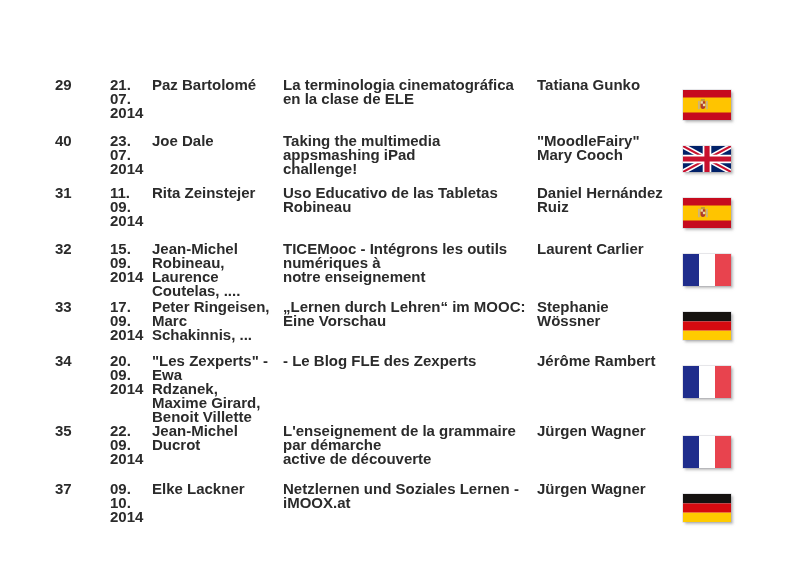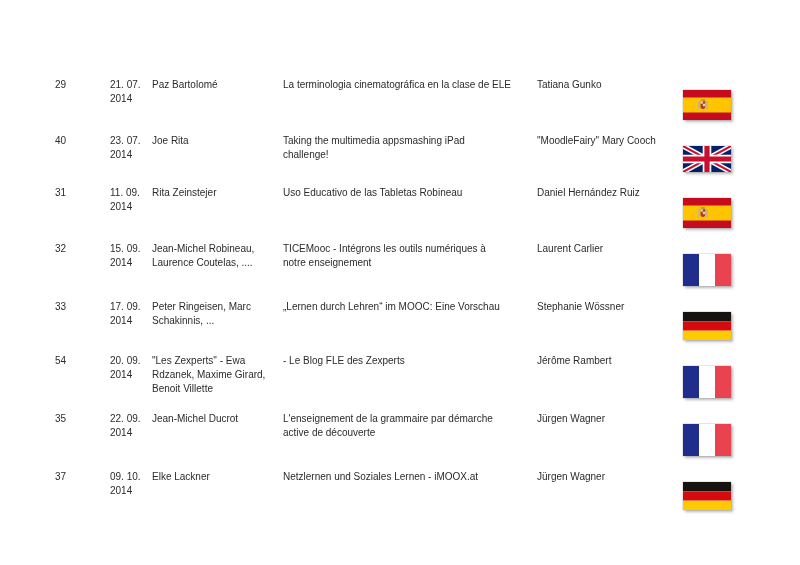--- a/index.html
+++ b/index.html
@@ -17,23 +17,23 @@
   }
   table.webinar-table {
     position:absolute;
     left:55px; top:78px;
     width:690px;
     border-collapse:collapse;
     table-layout:fixed;
   }
   td {
     vertical-align:top;
-    font-size:10px;
+    font-size:15px;
     line-height:14px;
-    font-weight:400;
+    font-weight:700;
     white-space:pre-line;
     padding:0;
   }
   
   tbody tr:nth-child(1){ height:44px; }
   tbody tr:nth-child(2){ height:42px; }
   tbody tr:nth-child(3){ height:43px; }
   tbody tr:nth-child(4){ height:42px; }
   tbody tr:nth-child(5){ height:43px; }
   tbody tr:nth-child(6){ height:44px; }
@@ -90,21 +90,21 @@
             <rect x="19.9" y="13.7" width="2.4" height="2.5" fill="#e9daa4"></rect>
             <rect x="17.8" y="9.3" width="4.2" height="1.5" rx="0.4" fill="#b08a4f"></rect>
           </svg>
         </td>
       </tr>
 
       <tr>
         <td class="c-num">40</td>
         <td class="c-date">23. 07.
 2014</td>
-        <td class="c-pres">Joe Rita</td>
+        <td class="c-pres">Joe Dale</td>
         <td class="c-title">Taking the multimedia appsmashing iPad
 challenge!</td>
         <td class="c-mod">"MoodleFairy" Mary Cooch</td>
         <td class="c-flag">
           <svg class="flag" width="48" height="26" viewBox="0 0 48 26">
             <rect width="48" height="26" fill="#012169"></rect>
             <path d="M0 0 L48 26 M48 0 L0 26" stroke="#FFFFFF" stroke-width="5.2"></path>
             <path d="M0 0 L48 26 M48 0 L0 26" stroke="#C8102E" stroke-width="2"></path>
             <path d="M24 0 V26 M0 13 H48" stroke="#FFFFFF" stroke-width="8.6"></path>
             <path d="M24 0 V26 M0 13 H48" stroke="#C8102E" stroke-width="5.2"></path>
@@ -163,21 +163,21 @@
         <td class="c-flag">
           <svg class="flag" width="48" height="28" viewBox="0 0 48 28">
             <rect width="48" height="9.4" fill="#151210"></rect>
             <rect y="9.4" width="48" height="9.3" fill="#D60B10"></rect>
             <rect y="18.7" width="48" height="9.3" fill="#FFCB00"></rect>
           </svg>
         </td>
       </tr>
 
       <tr>
-        <td class="c-num">54</td>
+        <td class="c-num">34</td>
         <td class="c-date">20. 09.
 2014</td>
         <td class="c-pres">"Les Zexperts" - Ewa
 Rdzanek, Maxime Girard,
 Benoit Villette</td>
         <td class="c-title">- Le Blog FLE des Zexperts</td>
         <td class="c-mod">Jérôme Rambert</td>
         <td class="c-flag">
           <svg class="flag" width="48" height="32" viewBox="0 0 48 32">
             <rect width="16" height="32" fill="#1F2D8C"></rect>

